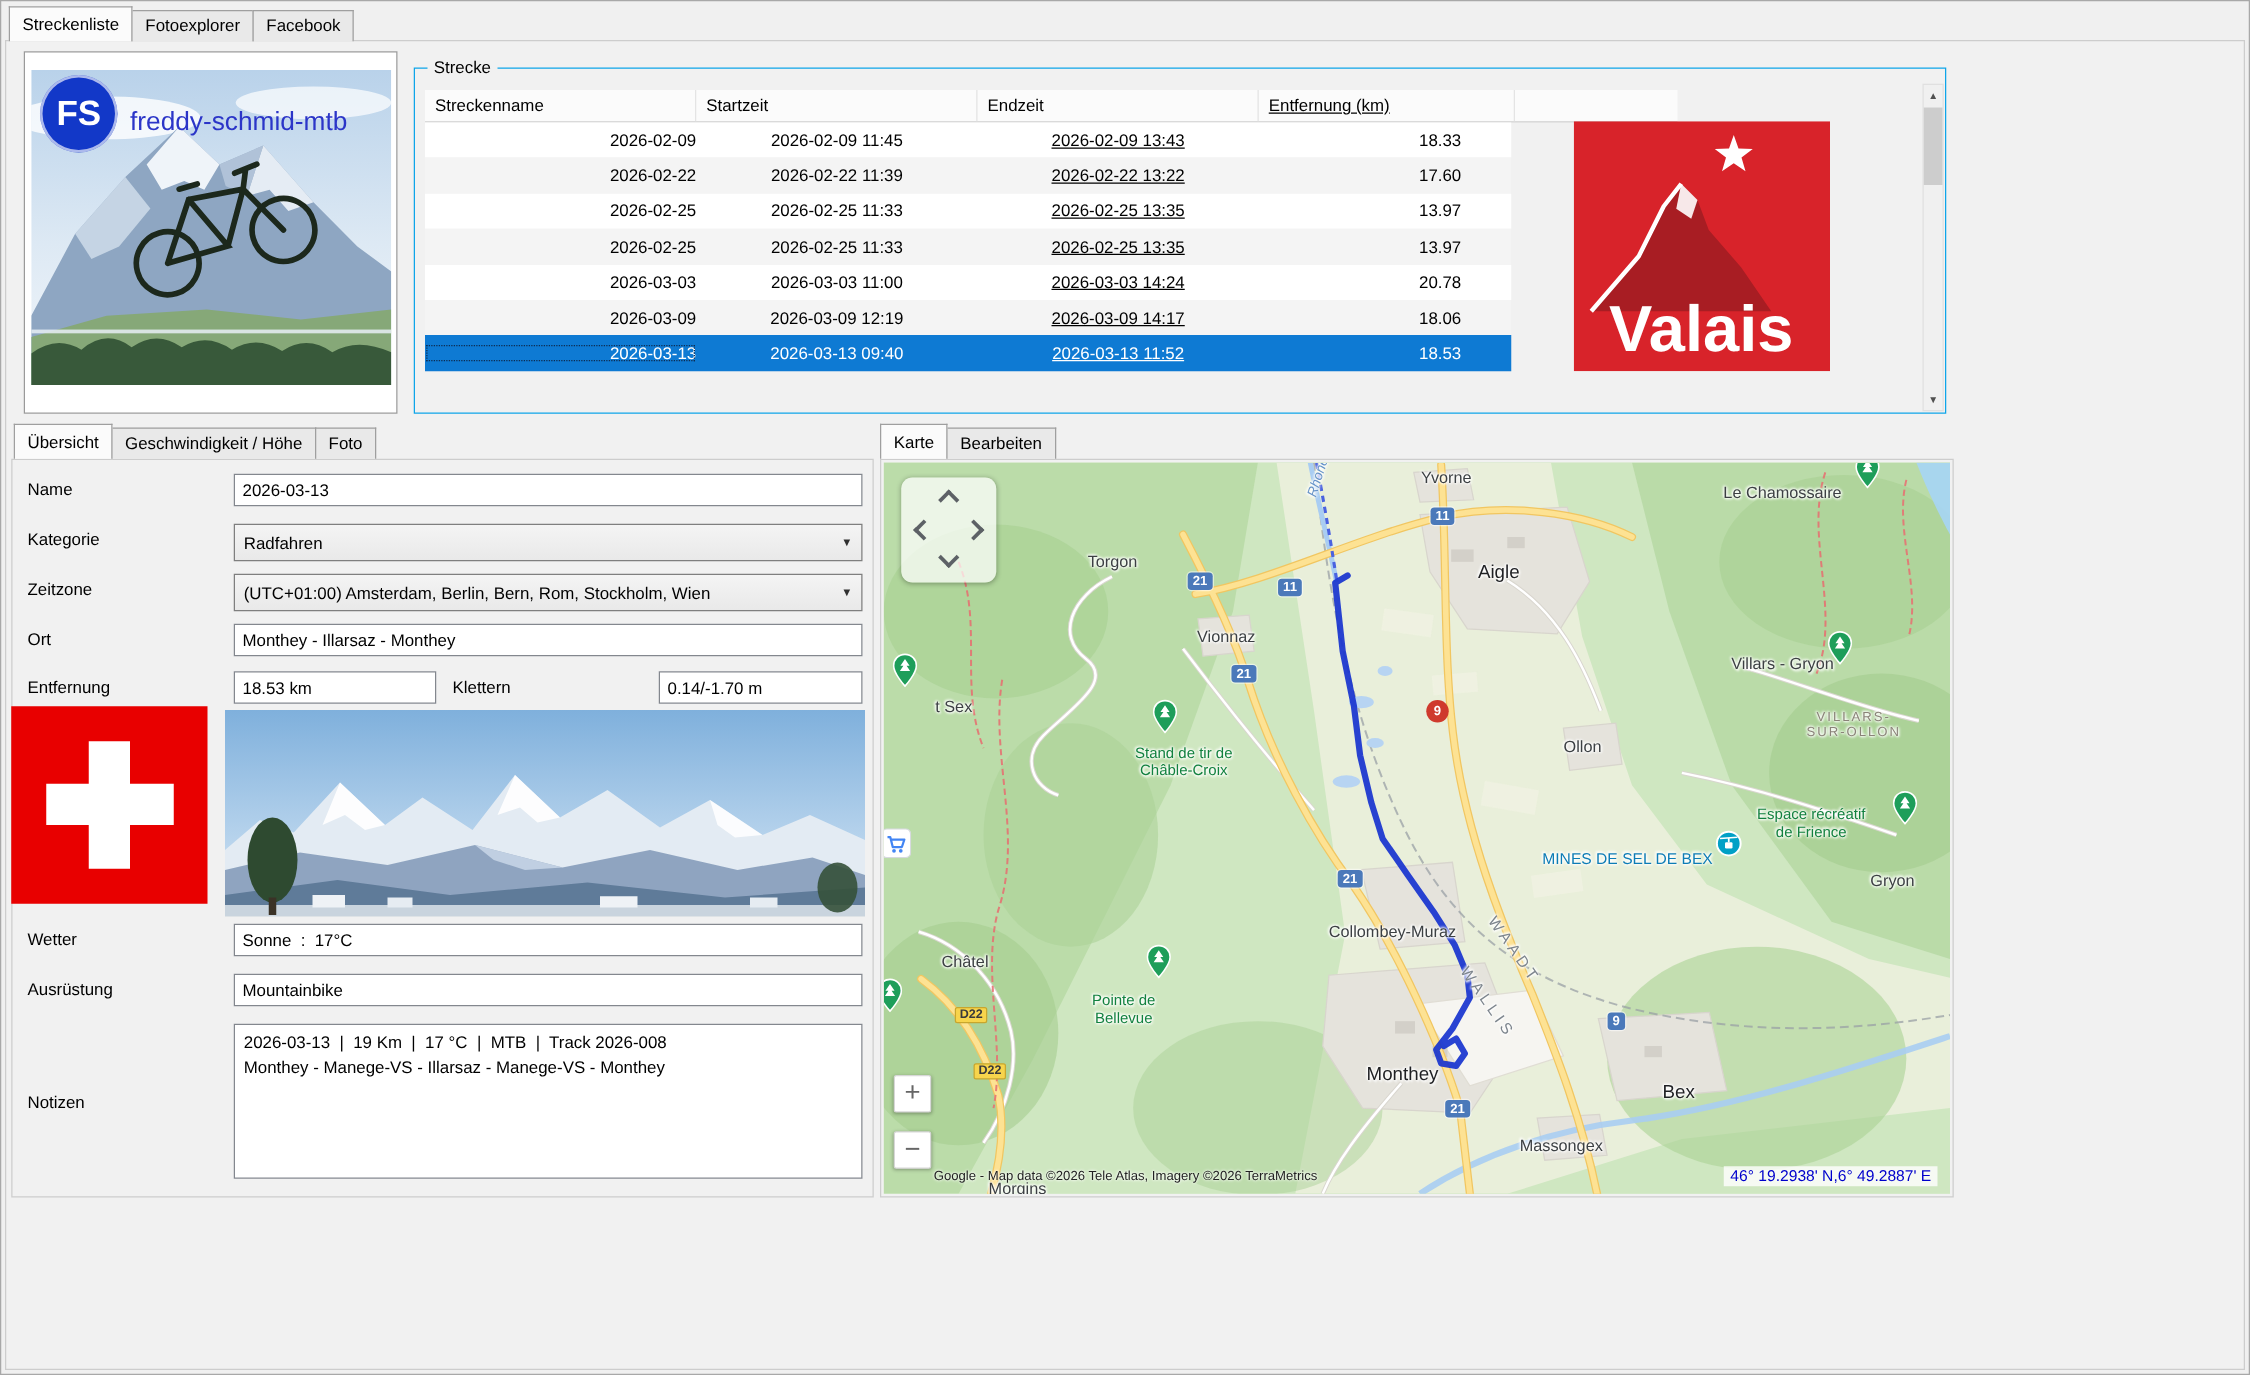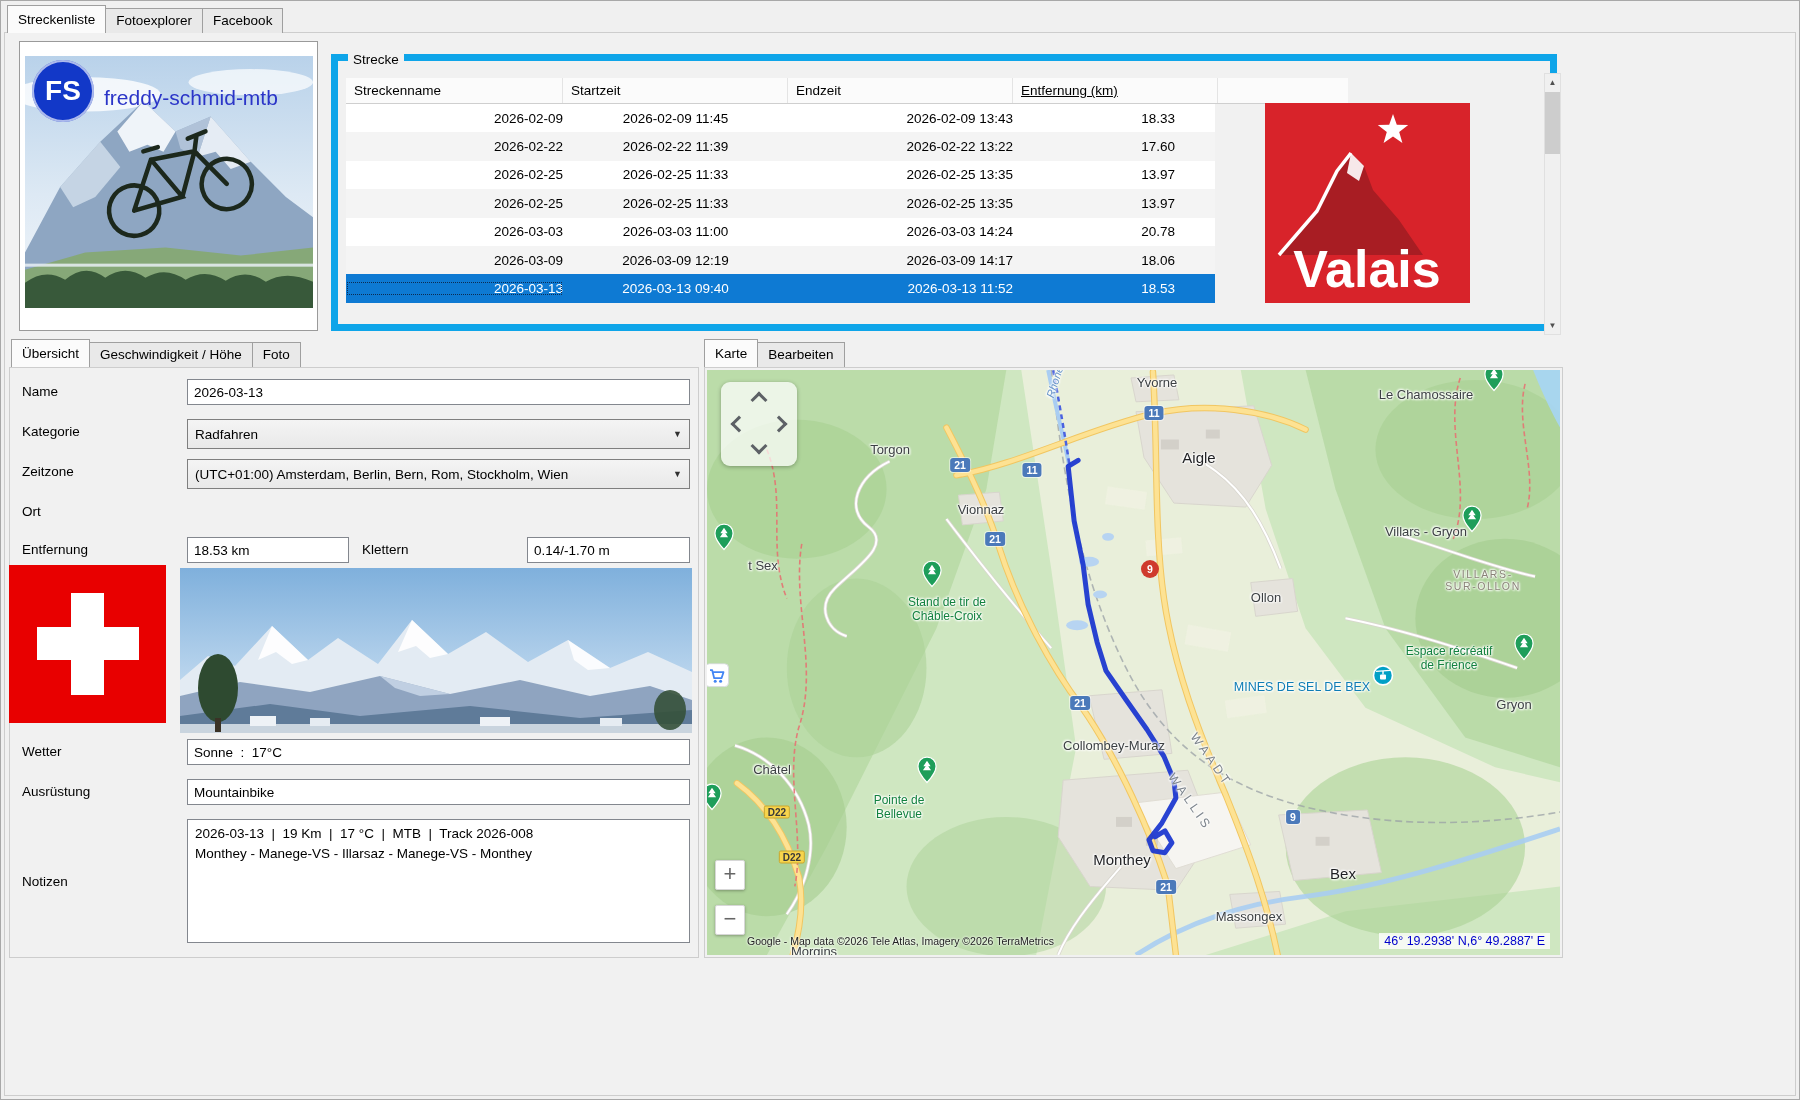--- a/index.html
+++ b/index.html
@@ -19,34 +19,34 @@
 
   
   .profile-panel { position:absolute; left:18px; top:40px; width:299px; height:290px; background:#fff; border:1px solid #9a9a9a; z-index:2; }
   .bike-photo { position:absolute; left:5px; top:14px; width:288px; height:252px; }
   .fs-logo { position:absolute; left:12px; top:18px; width:62px; height:62px; border-radius:50%;
              background:#1238c8; color:#fff; display:flex; align-items:center; justify-content:center;
              font-size:28px; font-weight:bold; box-shadow:0 0 0 2px rgba(255,255,255,.65) inset; }
   .brand { position:absolute; left:84px; top:44px; font-size:21px; color:#2b35c8; }
 
   
-  .groupbox { position:absolute; left:330px; top:53px; width:1226px; height:277px; border:7px solid #0ea5e9; z-index:2; }
+  .groupbox { position:absolute; left:330px; top:53px; width:1226px; height:277px; border:1px solid #0ea5e9; z-index:2; }
   .group-label { position:absolute; left:10px; top:-9px; background:#f1f1f1; padding:0 5px; font-size:13.5px; }
   .theader { position:absolute; left:8px; top:17px; width:1002px; height:26px; background:#fbfbfb;
              border-bottom:1px solid #cfcfcf; display:flex; }
   .th { padding:5px 0 0 8px; font-size:13.5px; border-right:1px solid #e4e4e4; height:100%; overflow:hidden; white-space:nowrap; }
   .th.c0 { width:217px; } .th.c1 { width:225px; } .th.c2 { width:225px; } .th.c3 { width:205px;text-decoration:underline; } .th.cx { flex:1; border-right:none; }
   .tbody { position:absolute; left:8px; top:43px; width:869px; }
   .trow { display:flex; height:28.4px; align-items:center; font-size:13.5px; background:#fff; }
   .trow:nth-child(even) { background:#f4f4f4; }
   .trow.sel { background:#0e7ad3; color:#fff; }
   .tcell { overflow:hidden; white-space:nowrap; }
   .tcell.c0 { width:217px; text-align:right; }
   .tcell.c1 { width:225px; text-align:center; }
-  .tcell.c2 { width:225px; text-align:right; }
+  .tcell.c2 { width:225px; text-align:center;text-decoration:underline; }
   .tcell.c3 { width:202px; text-align:right; padding-right:40px; }
   .trow.sel .tcell.c0 { outline:1px dotted #0c2c52; outline-offset:-2px; }
 
   .vscroll { position:absolute; left:1206px; top:12px; width:17px; height:262px; background:#f0f0f0; border:1px solid #e0e0e0; }
   .sbtn { position:absolute; left:0; width:15px; height:17px; text-align:center; font-size:8px; color:#505050; line-height:17px; }
   .sbtn.up { top:0; } .sbtn.down { bottom:0; }
   .sthumb { position:absolute; left:0; top:18px; width:15px; height:62px; background:#cdcdcd; }
 
   .valais-logo { position:absolute; left:927px; top:42px; width:205px; height:200px; }
 
@@ -241,20 +241,21 @@
       <span class="arrow">▼</span>
     </div>
 
     <div class="flabel" style="top:96px">Zeitzone</div>
     <div class="combo" style="top:91px">
       <span>(UTC+01:00) Amsterdam, Berlin, Bern, Rom, Stockholm, Wien</span>
       <span class="arrow">▼</span>
     </div>
 
     <div class="flabel" style="top:136px">Ort</div>
+    <input class="inp" style="left: 177px; top: 131px; width: 503px;" value="Monthey - Illarsaz - Monthey">
 
     <div class="flabel" style="top:174px">Entfernung</div>
     <input class="inp" style="left: 177px; top: 169px; width: 162px;" value="18.53 km">
     <div class="flabel" style="left:352px; top:174px">Klettern</div>
     <input class="inp" style="left: 517px; top: 169px; width: 163px;" value="0.14/-1.70 m">
 
     <div class="swiss-flag"></div>
 
     <svg class="panorama" viewBox="0 0 512 165" preserveAspectRatio="none">
       <defs>

